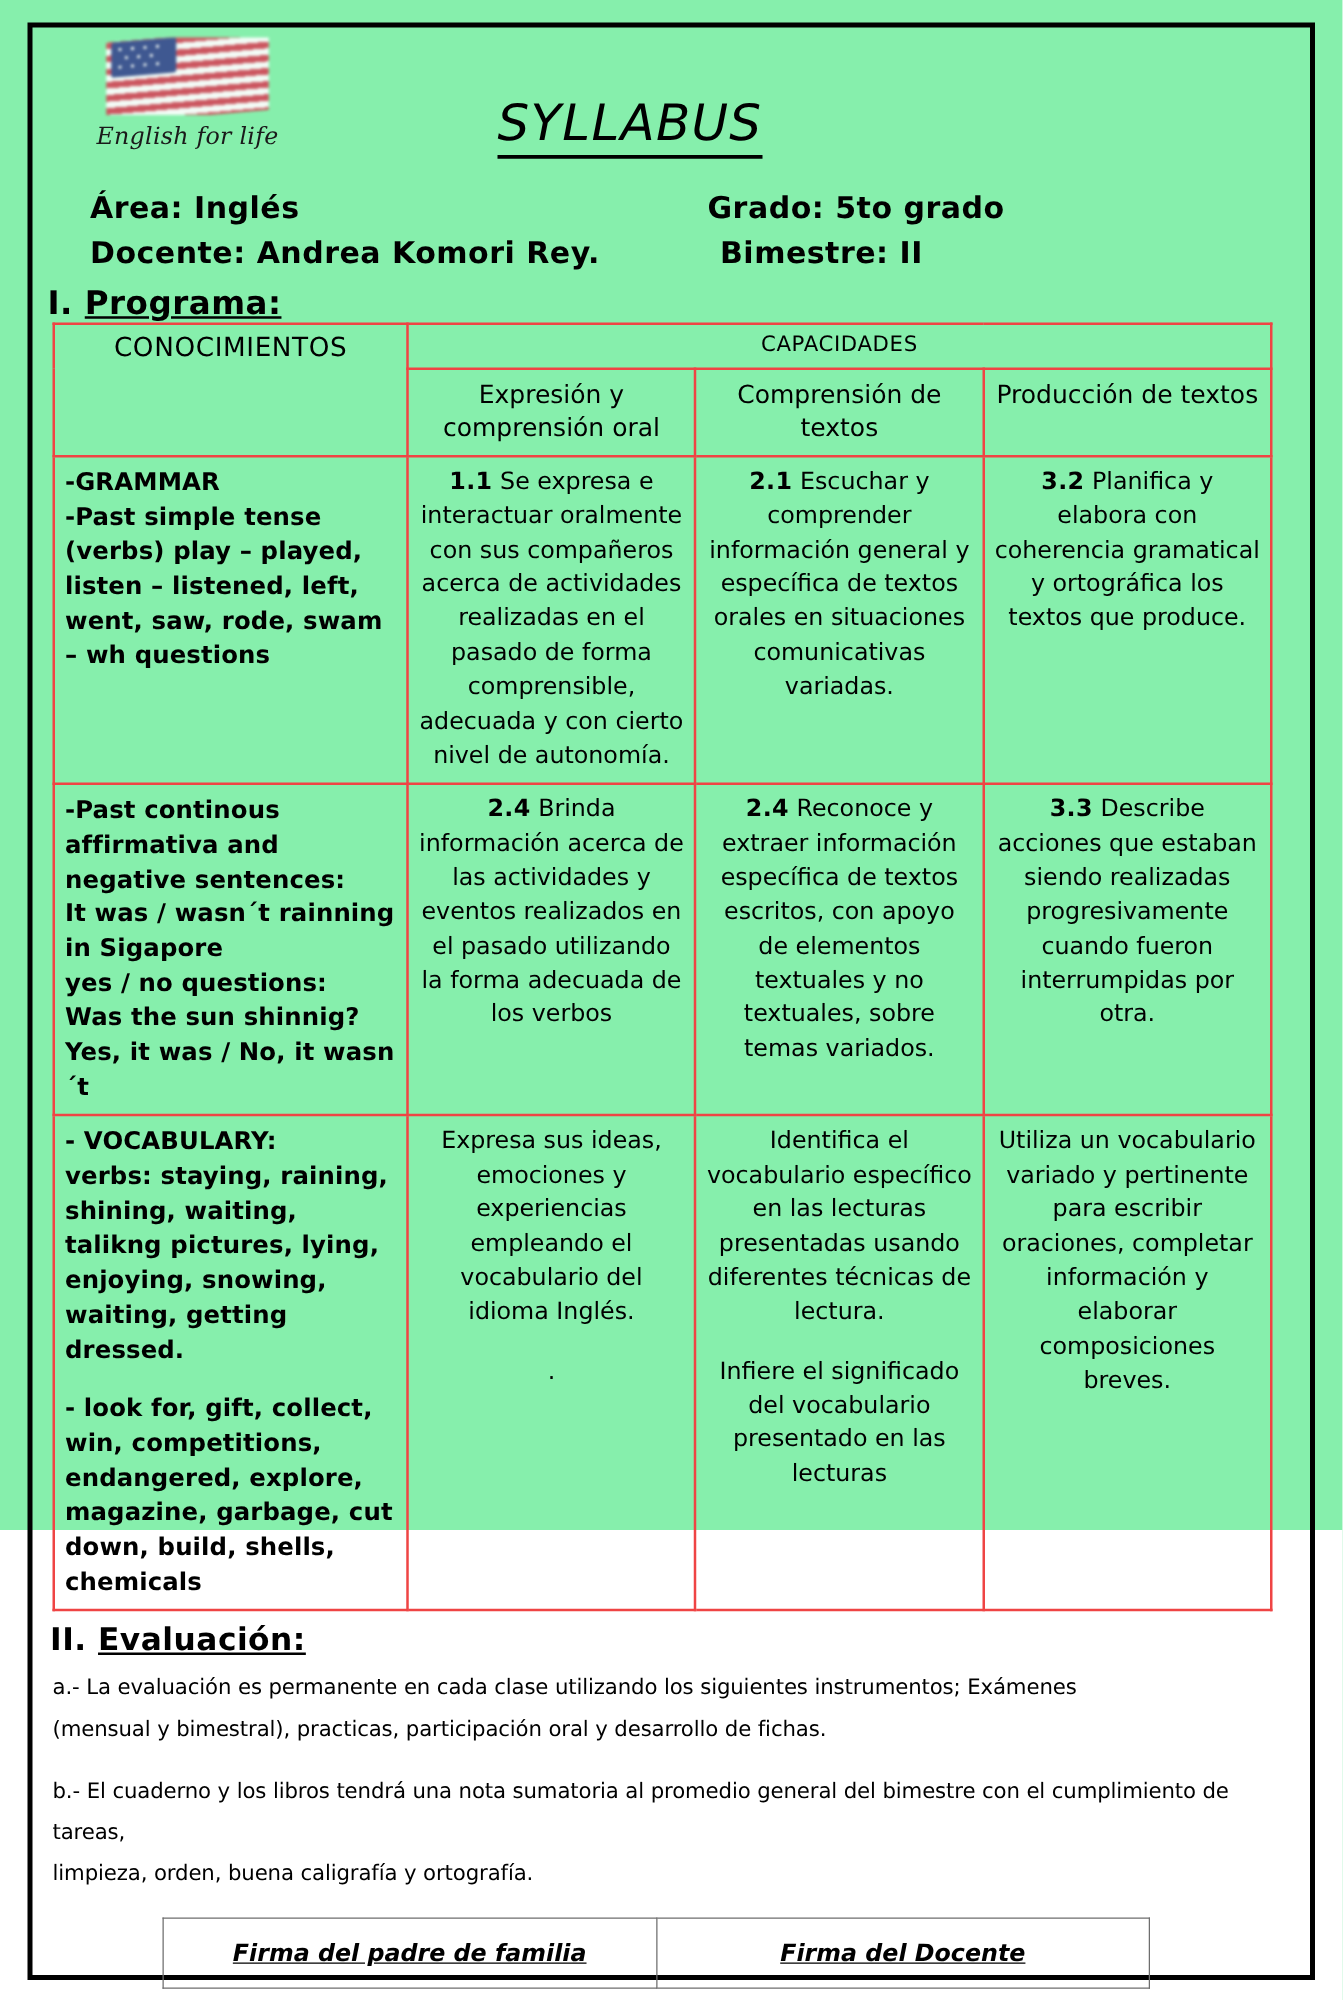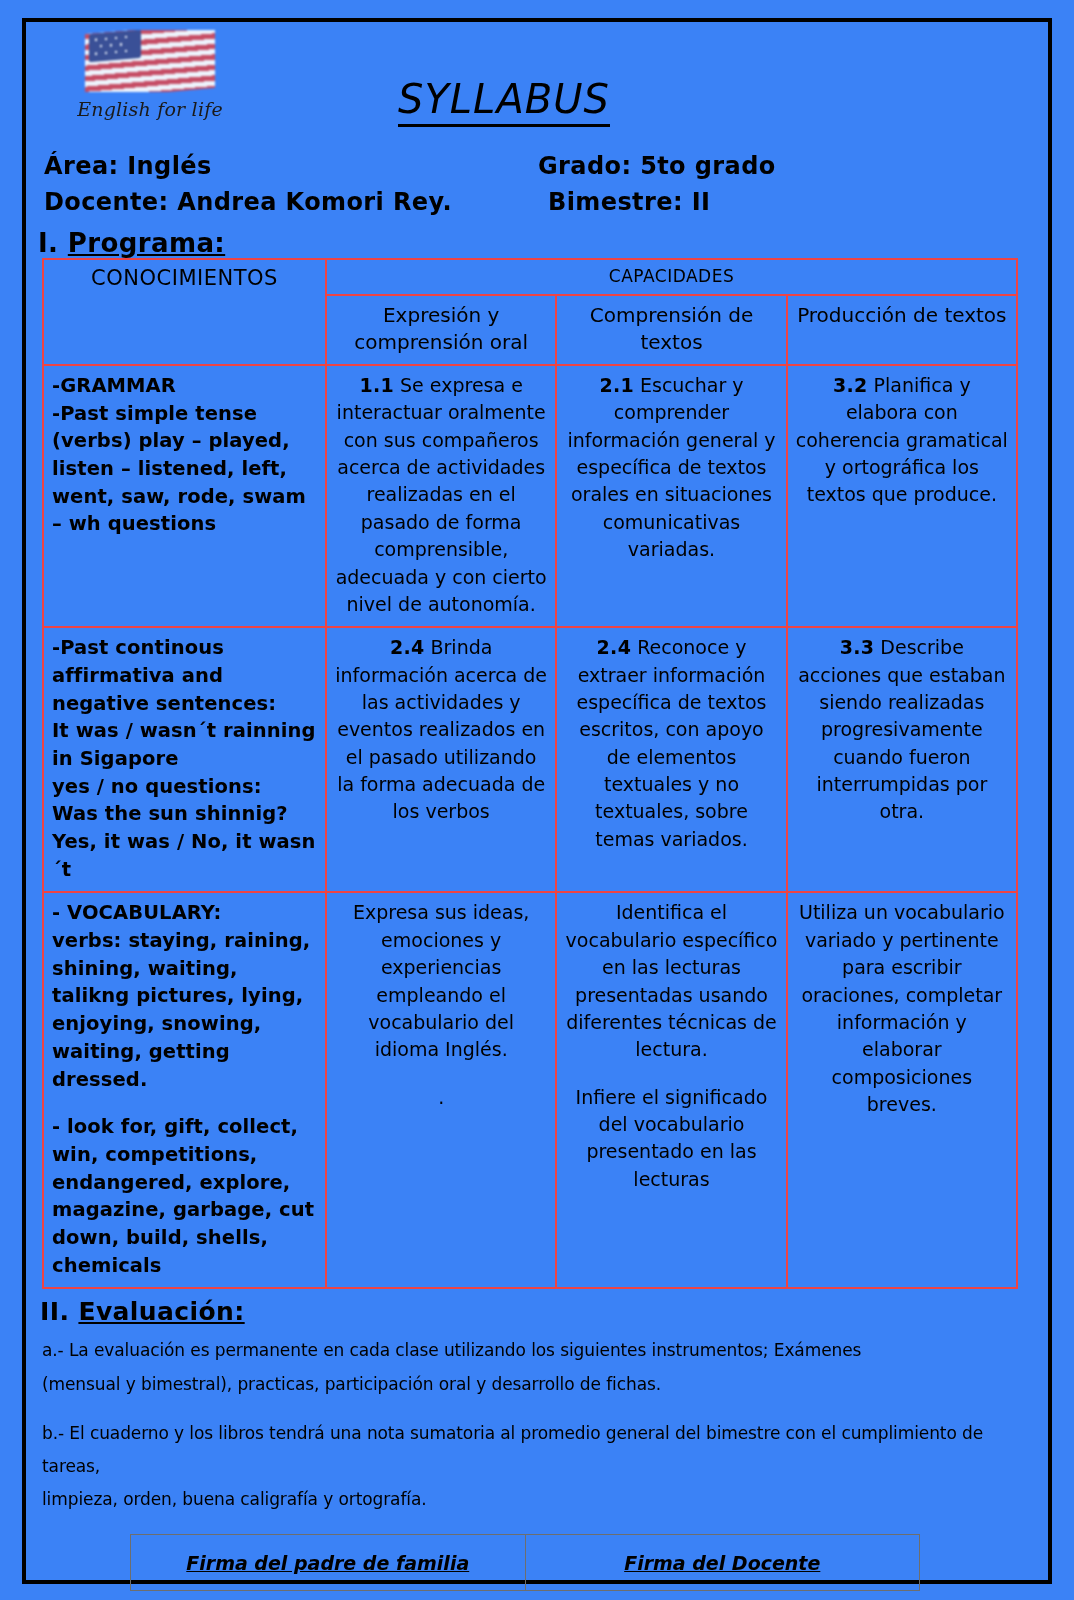--- a/index.html
+++ b/index.html
@@ -13,22 +13,22 @@
     height: 1600px;
     font-family: "DejaVu Sans", sans-serif;
     color: #000;
     overflow: hidden;
   }
 
   
   #page {
     position: relative;
     width: 1074px;
-    height: 1600px;
-    background: #3b82f6;
+    height: 1224px;
+    background: #86efac;
   }
   #page-border {
     position: absolute;
     left: 22px;
     top: 18px;
     width: 1030px;
     height: 1566px;
     border: 4px solid #000;
     pointer-events: none;
   }
@@ -126,20 +126,21 @@
   .meta {
     margin-top: 2px;
     font-family: "DejaVu Sans", sans-serif;
     font-weight: 700;
   }
   .meta-line {
     position: relative;
     height: 36px;
     font-size: 24px;
     letter-spacing: .4px;
+    margin-left: 28px;
   }
   .meta-left { position: absolute; left: 6px; top: 0; }
   .meta-right { position: absolute; left: 500px; top: 0; }
   .meta-right.indent { left: 510px; }
   .section-head {
     font-size: 26px;
     font-weight: 700;
     margin-top: 4px;
     letter-spacing: .4px;
   }

